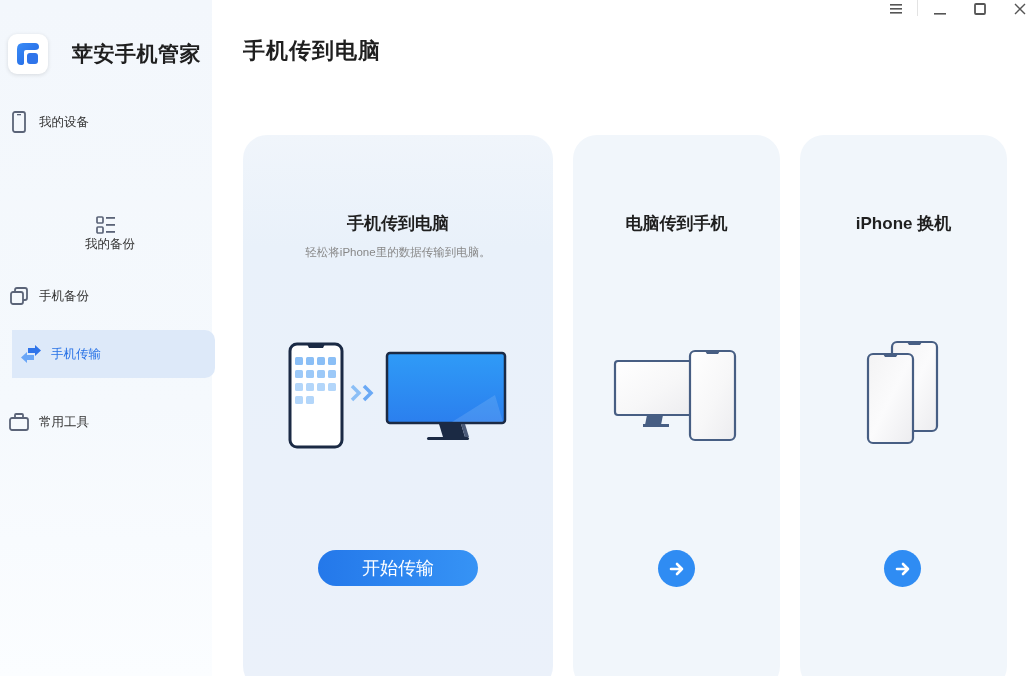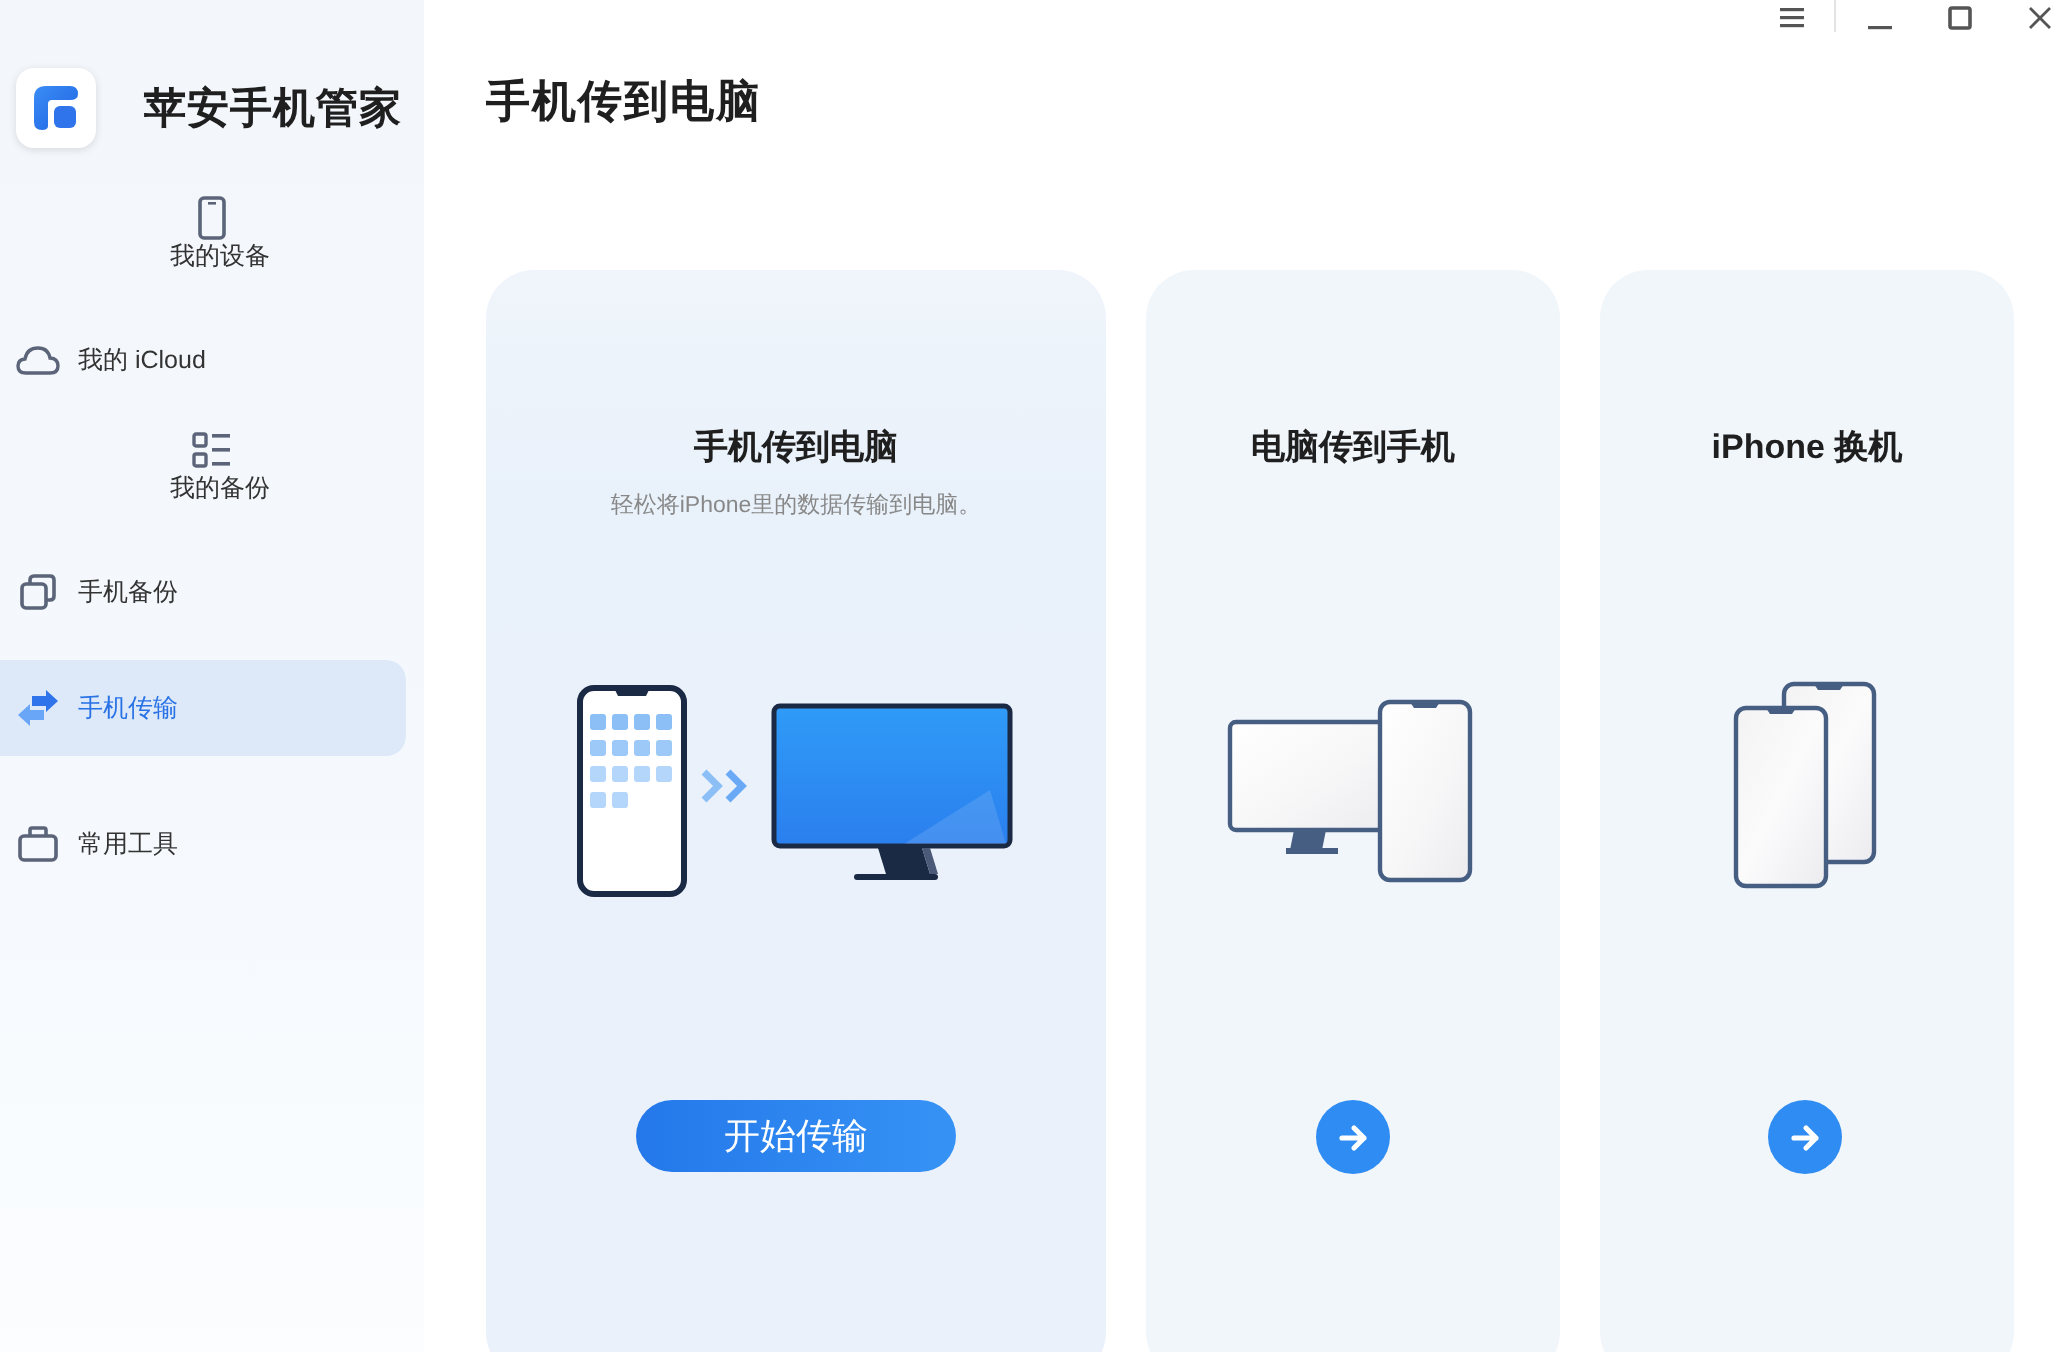--- a/index.html
+++ b/index.html
@@ -83,38 +83,30 @@
                 <stop offset="1" stop-color="#1f63e0"></stop>
             </linearGradient>
           </defs>
           <path d="M2 8 Q2 2 8 2 L20 2 Q24 2 24 6 Q24 9 20 9 L11 9 Q9 9 9 11 L9 22 Q9 24 6 24 Q2 24 2 20 Z" fill="url(#lg1)"></path>
           <rect x="12" y="12" width="11" height="11" rx="3" fill="#2f74ea"></rect>
         </svg>
       </div>
       <span class="app-name">苹安手机管家</span>
     </div>
 
-    <div class="nav-item" style="top:98px;flex-direction:column;">
+    <div class="nav-item" style="top:98px;">
       <span class="nav-icon">
         <svg width="20" height="22" viewBox="0 0 20 22">
             <rect x="4" y="1" width="12" height="20" rx="2" fill="none" stroke="#5b6478" stroke-width="1.8"></rect>
             <rect x="8" y="3" width="4" height="1.3" fill="#5b6478"></rect>
           </svg>
       </span>
       <span class="nav-label">我的设备</span>
     </div>
 
-    <div class="nav-item" style="top:156px;">
-      <span class="nav-icon">
-        <svg width="22" height="16" viewBox="0 0 22 16">
-            <path d="M5 14.5 Q1 14.5 1 11 Q1 7.8 4.5 7.5 Q5.5 2 11 2 Q16 2 17 7 Q21 7.2 21 11 Q21 14.5 17 14.5 Z" fill="none" stroke="#5b6478" stroke-width="1.7"></path>
-          </svg>
-      </span>
-      <span class="nav-label">我的 iCloud</span>
-    </div>
 
     <div class="nav-item" style="top:214px;flex-direction:column;">
       <span class="nav-icon">
         <svg width="20" height="20" viewBox="0 0 20 20">
             <rect x="1" y="2" width="6" height="6" rx="1" fill="none" stroke="#5b6478" stroke-width="1.7"></rect>
             <rect x="1" y="12" width="6" height="6" rx="1" fill="none" stroke="#5b6478" stroke-width="1.7"></rect>
             <rect x="10" y="2" width="9" height="1.8" fill="#5b6478"></rect>
             <rect x="10" y="9" width="9" height="1.8" fill="#5b6478"></rect>
             <rect x="10" y="16" width="9" height="1.8" fill="#5b6478"></rect>
           </svg>
@@ -125,21 +117,21 @@
     <div class="nav-item" style="top:272px;">
       <span class="nav-icon">
         <svg width="20" height="20" viewBox="0 0 20 20">
             <rect x="2" y="6" width="12" height="12" rx="2" fill="none" stroke="#5b6478" stroke-width="1.8"></rect>
             <path d="M6 6 L6 4 Q6 2 8 2 L16 2 Q18 2 18 4 L18 12 Q18 14 16 14 L14 14" fill="none" stroke="#5b6478" stroke-width="1.8"></path>
           </svg>
       </span>
       <span class="nav-label">手机备份</span>
     </div>
 
-    <div class="nav-item active" style="top:330px;">
+    <div class="nav-item active" style="top:330px;margin-left:12px;">
       <span class="nav-icon">
         <svg width="22" height="20" viewBox="0 0 22 20">
             <path d="M8 4 L15 4 L15 1 L21 6.5 L15 12 L15 9 L8 9 Z" fill="#2f74ea"></path>
             <path d="M14 11 L7 11 L7 8 L1 13.5 L7 19 L7 16 L14 16 Z" fill="#6aa6f7"></path>
           </svg>
       </span>
       <span class="nav-label">手机传输</span>
     </div>
 
     <div class="nav-item" style="top:398px;">

